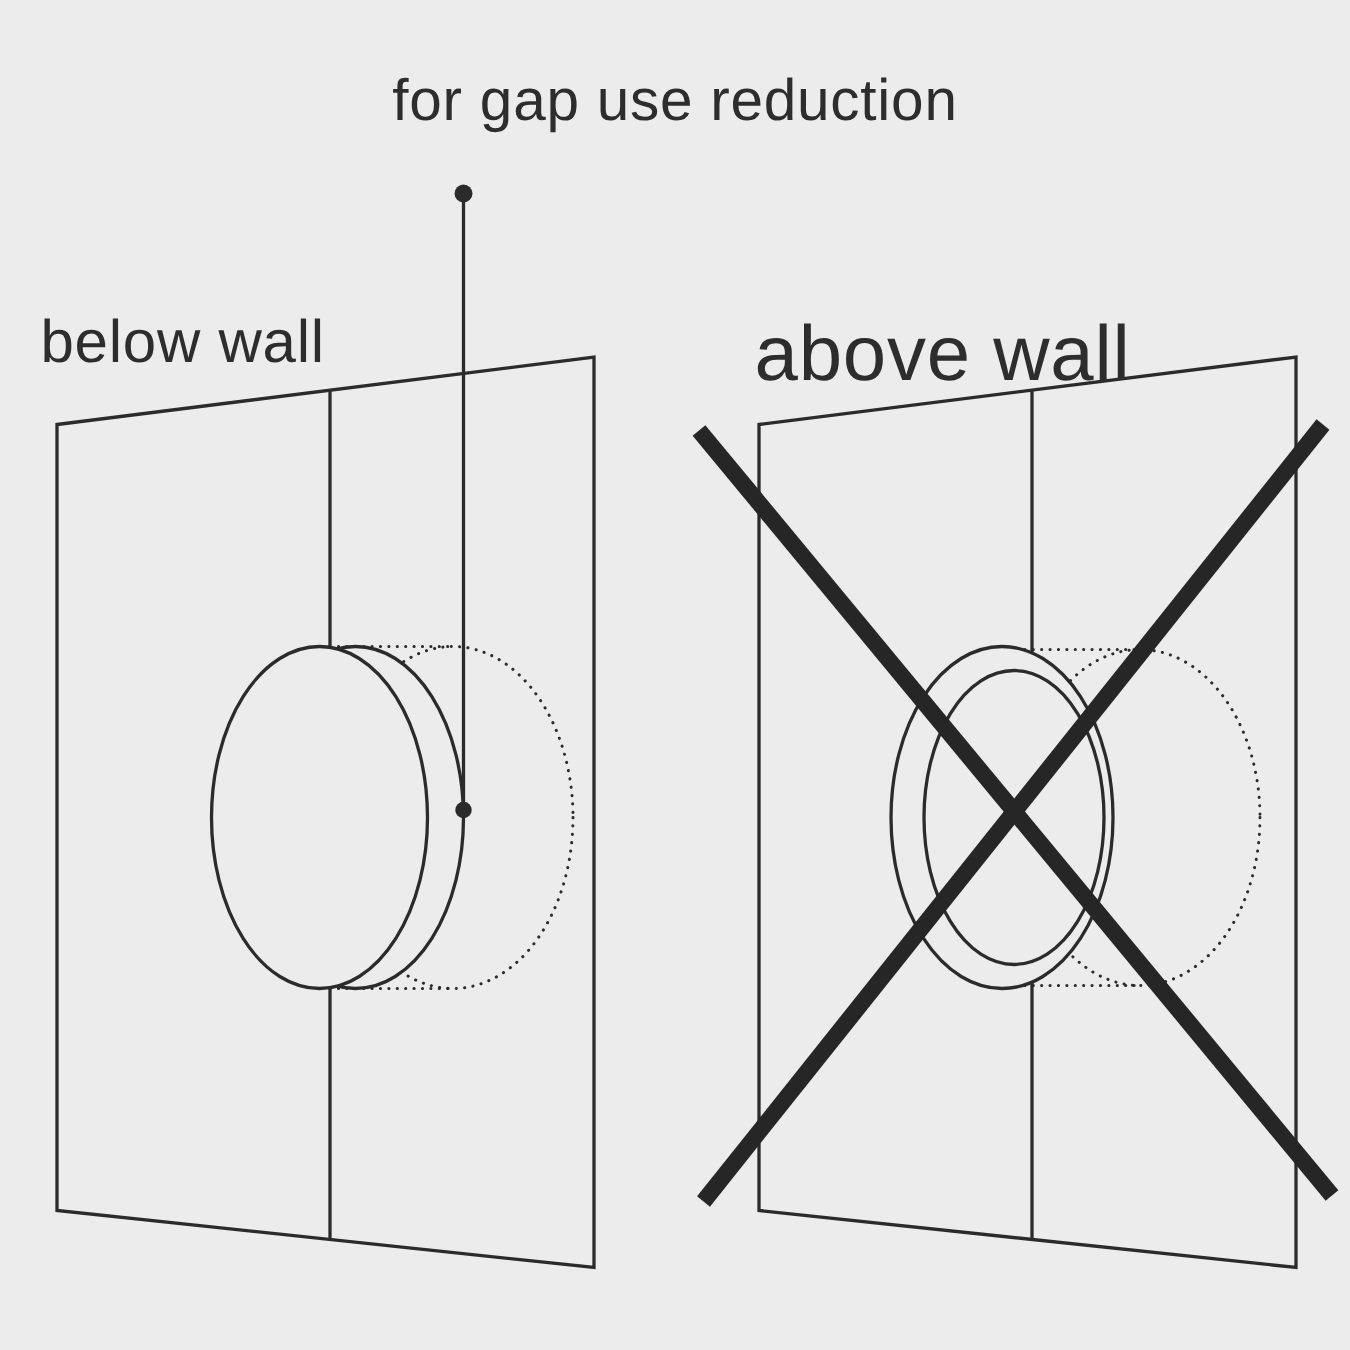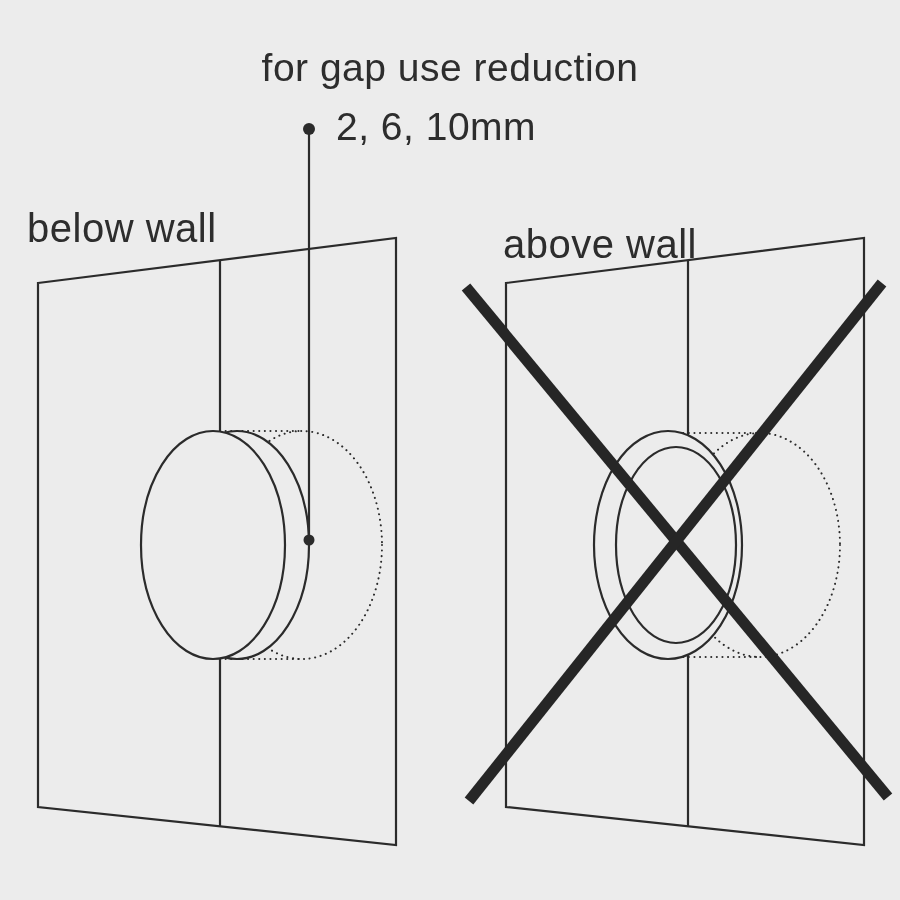--- a/index.html
+++ b/index.html
@@ -20,21 +20,21 @@
   svg{position:absolute;left:0;top:0;}
   .line{stroke:var(--line);stroke-width:2.2;fill:none;}
   .bgfill{fill:var(--bg);}
   .dot-line{stroke:var(--line);stroke-width:2;fill:none;stroke-dasharray:0.1 5.5;stroke-linecap:round;}
   .dotfill{fill:var(--line);stroke:none;}
   .cross line{stroke:var(--cross);stroke-width:11;fill:none;}
   .txt{position:absolute;white-space:nowrap;letter-spacing:0.5px;}
   .title{top:46px;left:0;right:0;text-align:center;font-size:39px;}
   .measure{top:105px;left:336px;font-size:39px;}
   .label-left{top:206px;left:27px;font-size:40px;}
-  .label-right{top:222px;left:503px;font-size:40px;}
+  .label-right{top:206px;left:503px;font-size:52px;}
 </style>
 </head>
 <body>
 
 <div class="canvas">
 
   <svg width="900" height="900" viewBox="0 0 900 900">
 
     <g class="line">
       <polygon points="38,283 396,238 396,845 38,807"></polygon>
@@ -66,17 +66,16 @@
       <circle class="dotfill" cx="309" cy="540" r="5.5"></circle>
     </g>
 
     <g class="cross">
       <line x1="466" y1="287" x2="888" y2="797"></line>
       <line x1="882" y1="283" x2="469" y2="801"></line>
     </g>
   </svg>
 
   <div class="txt title">for gap use reduction</div>
-  <div class="txt measure">2, 6, 10mm</div>
   <div class="txt label-left">below wall</div>
   <div class="txt label-right">above wall</div>
 
 </div>
 
 </body></html>

